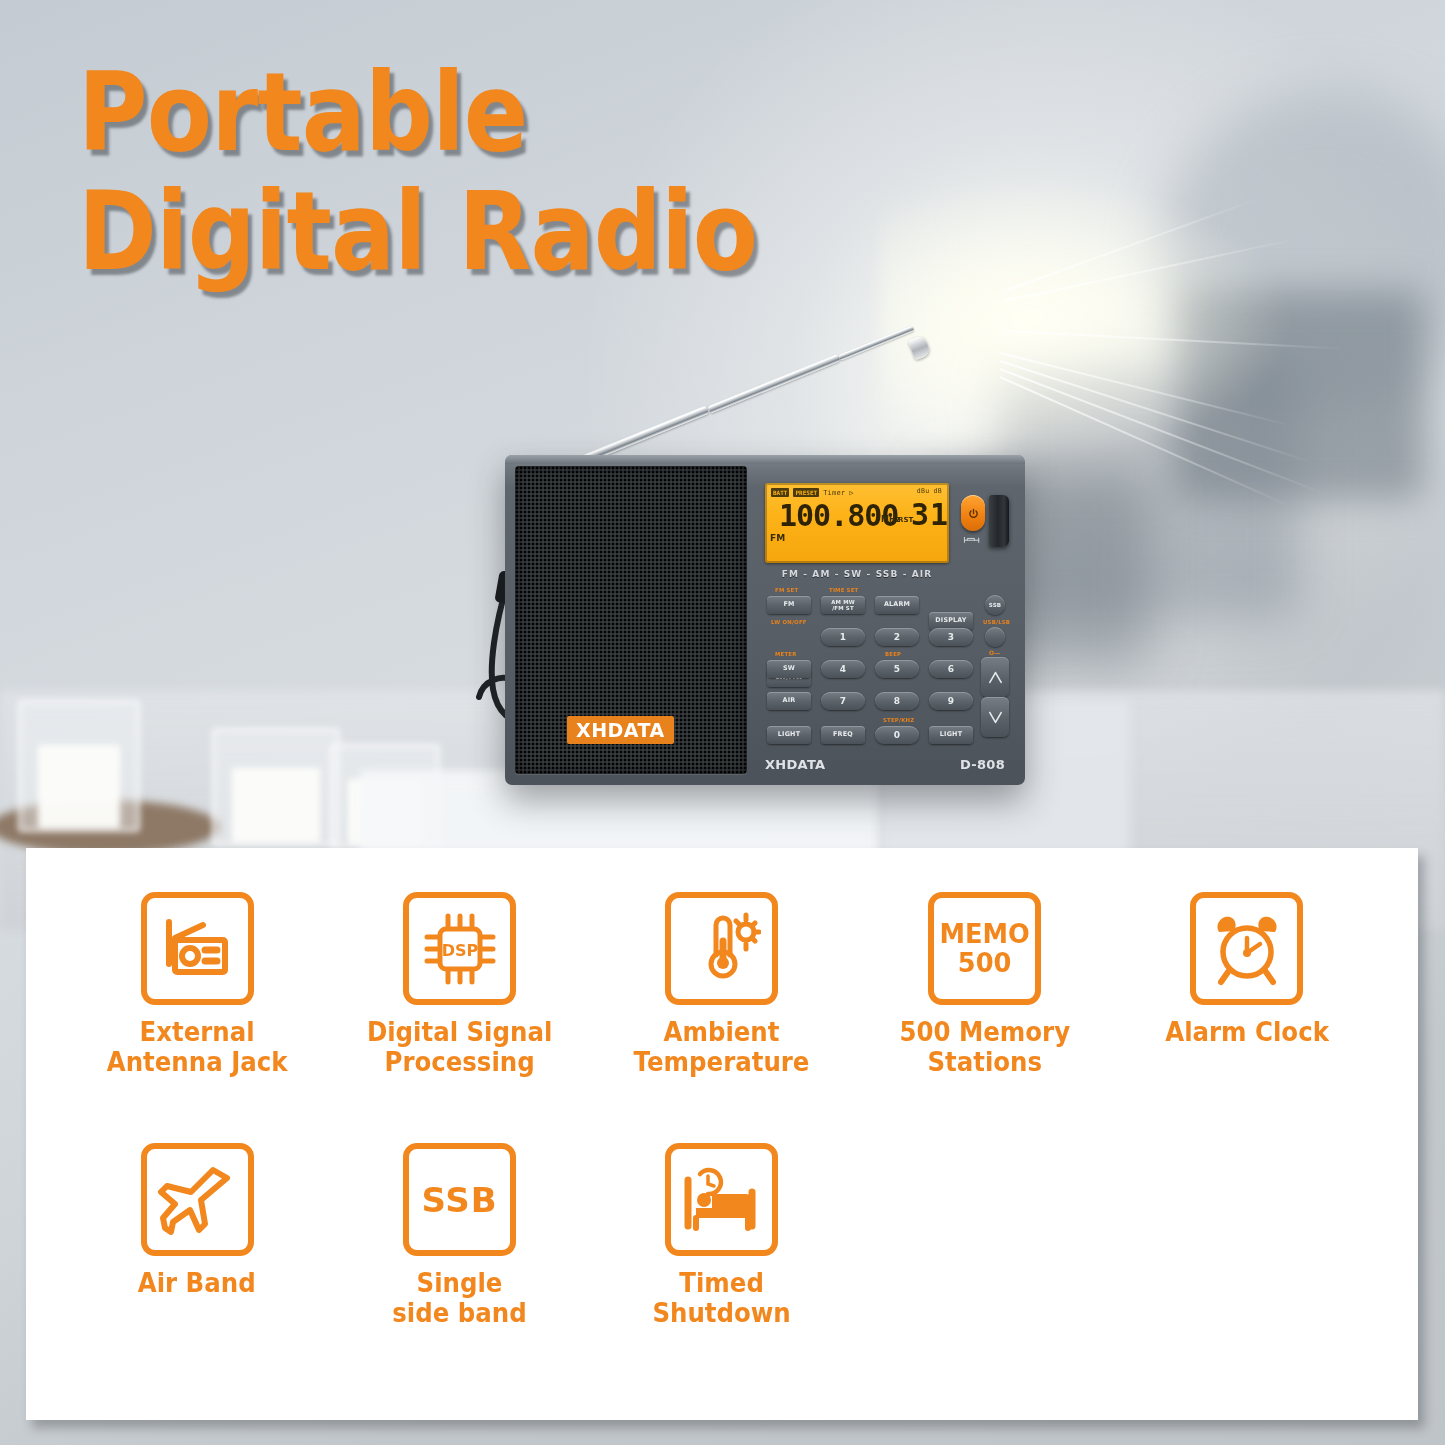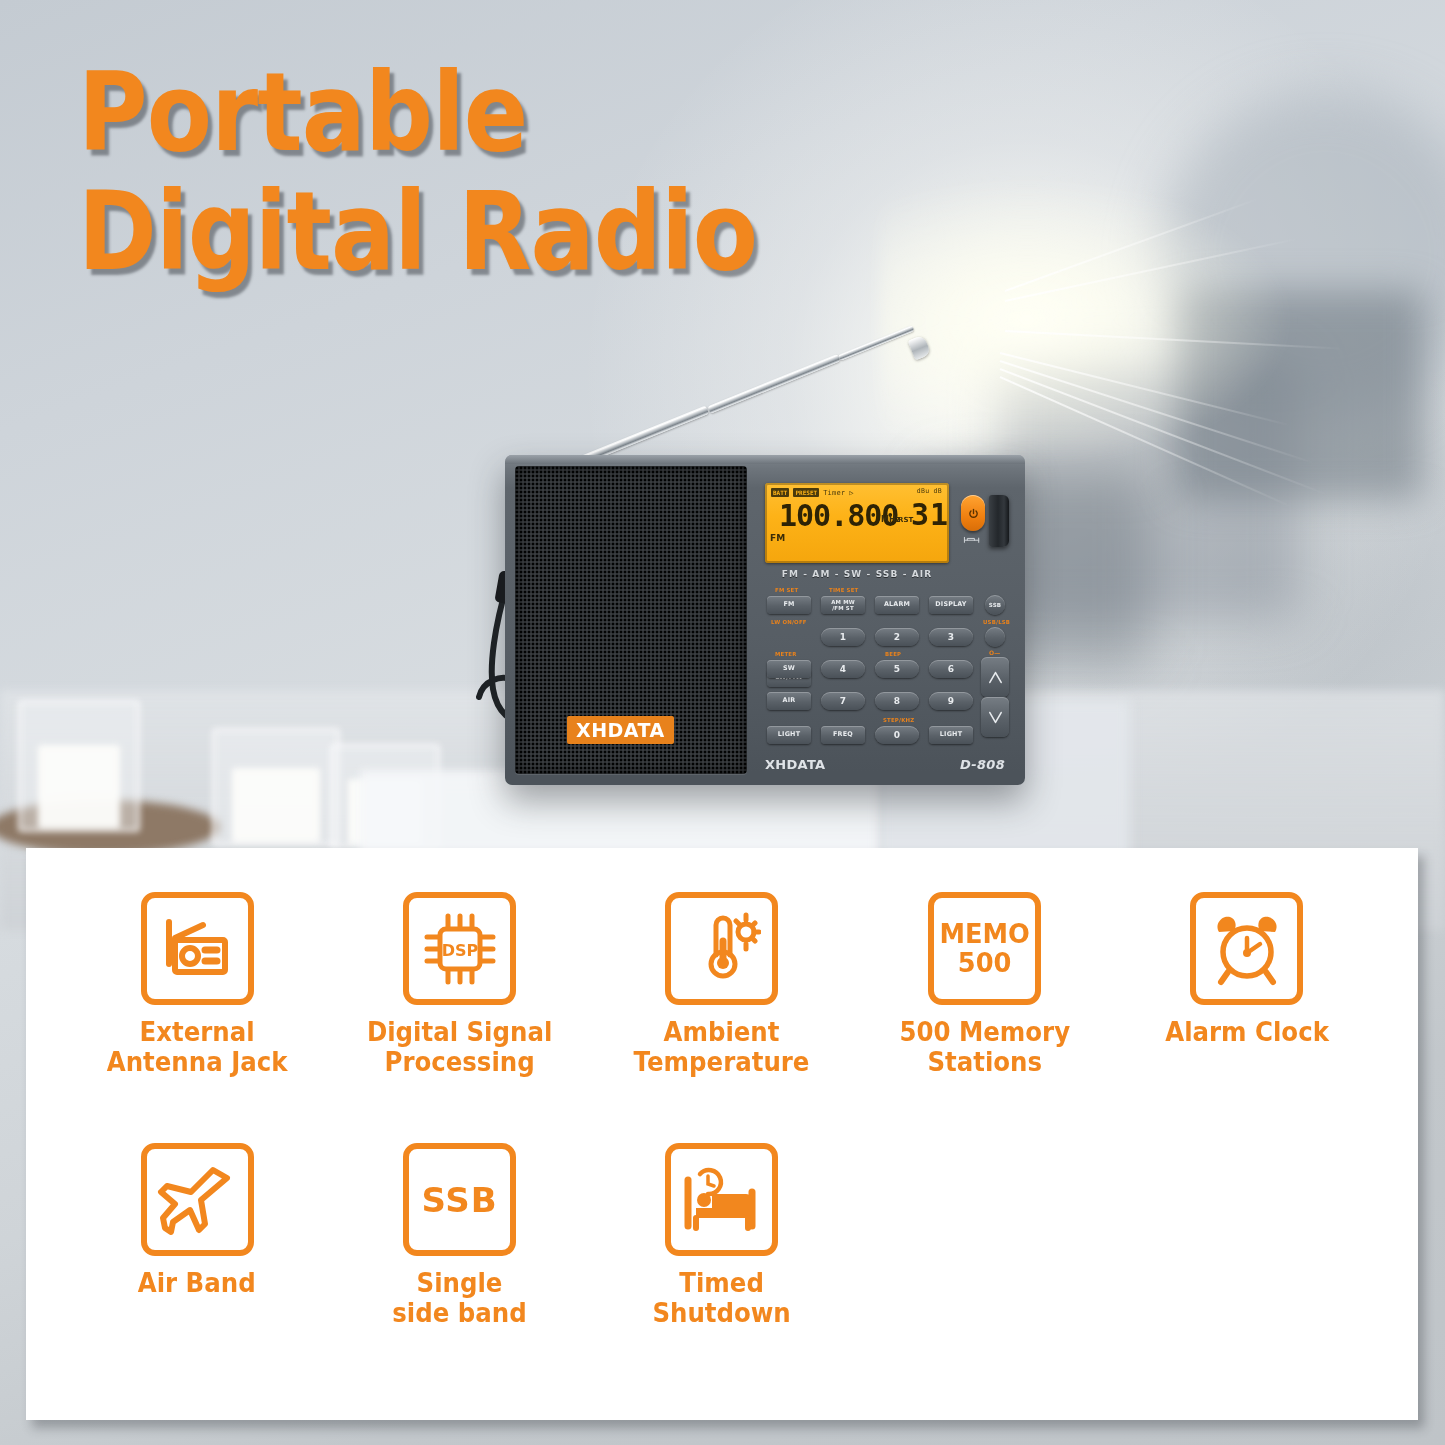--- a/index.html
+++ b/index.html
@@ -106,21 +106,21 @@
     font-size:6.4px;font-weight:700;letter-spacing:.2px;font-family:"DejaVu Sans",sans-serif;line-height:1.15;}
   .kbtn.rect{width:44px;height:18px;}
   .kbtn.num{width:44px;height:18px;border-radius:9px;font-size:9px;}
   .kbtn.round{width:20px;height:20px;border-radius:50%;font-size:5.6px;}
   .kbtn.arrow{width:28px;height:40px;border-radius:6px;font-size:15px;font-weight:400;}
   .klabel{position:absolute;color:#E8821C;font-size:5.4px;font-weight:700;letter-spacing:.2px;
     font-family:"DejaVu Sans",sans-serif;white-space:nowrap;}
   .footbrand{position:absolute;left:12px;top:292px;color:#dfe3e7;font-size:13px;font-weight:700;
     font-family:"DejaVu Sans",sans-serif;letter-spacing:.3px;}
   .footmodel{position:absolute;right:10px;top:292px;color:#dfe3e7;font-size:13px;font-weight:700;
-    font-family:"DejaVu Sans",sans-serif;letter-spacing:.3px;font-style:italic;}
+    font-family:"DejaVu Sans",sans-serif;letter-spacing:.3px;}
 
   .strap{position:absolute;left:-48px;top:130px;width:130px;height:260px;pointer-events:none;}
 
   
   .card{position:absolute;left:26px;top:848px;width:1392px;height:572px;background:#ffffff;z-index:8;
     box-shadow:6px 8px 10px rgba(35,40,45,.30);}
   .grid{position:absolute;inset:0;padding:44px 40px 26px 40px;box-sizing:border-box;
     display:grid;grid-template-columns:repeat(5,1fr);grid-template-rows:1fr 1fr;}
   .cell{display:flex;flex-direction:column;align-items:center;}
   .ibox{width:113px;height:113px;border:6px solid #F2871E;border-radius:14px;
@@ -231,21 +231,21 @@
 
         <div class="keys">
 
           <div class="krow">
             <div class="klabel" style="left:12px;top:0px;">FM SET</div>
             <div class="klabel" style="left:66px;top:0px;">TIME SET</div>
             <div class="kbtn rect" style="left:4px;top:9px;">FM</div>
             <div class="kbtn rect" style="left:58px;top:9px;white-space:pre-line;font-size:5.4px;">AM MW
 /FM ST</div>
             <div class="kbtn rect" style="left:112px;top:9px;">ALARM</div>
-            <div class="kbtn rect" style="left:166px;top:9px;text-align:center;">DISPLAY</div>
+            <div class="kbtn rect" style="left:166px;top:25px;text-align:center;">DISPLAY</div>
             <div class="kbtn round" style="left:222px;top:8px;">SSB</div>
           </div>
 
           <div class="krow">
             <div class="klabel" style="left:8px;top:0px;">LW ON/OFF</div>
             <div class="klabel" style="left:220px;top:0px;">USB/LSB</div>
             <div class="kbtn rect" style="left:4px;top:9px;margin-top:41px;">LW/MW</div>
             <div class="kbtn num" style="left:58px;top:9px;">1</div>
             <div class="kbtn num" style="left:112px;top:9px;">2</div>
             <div class="kbtn num" style="left:166px;top:9px;">3</div>

